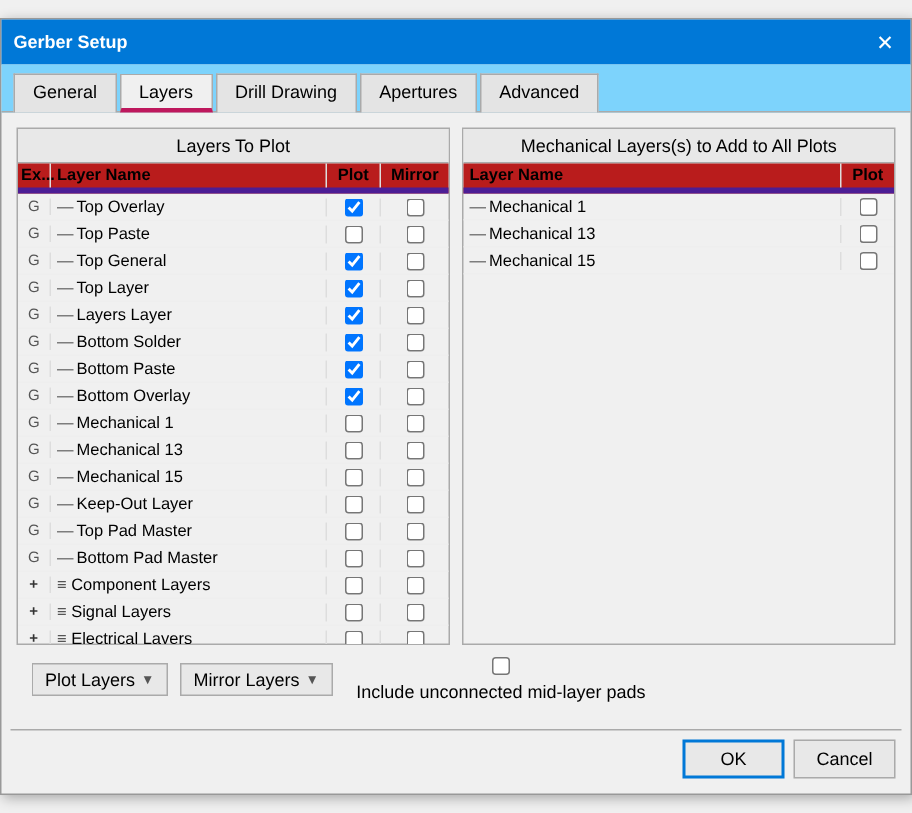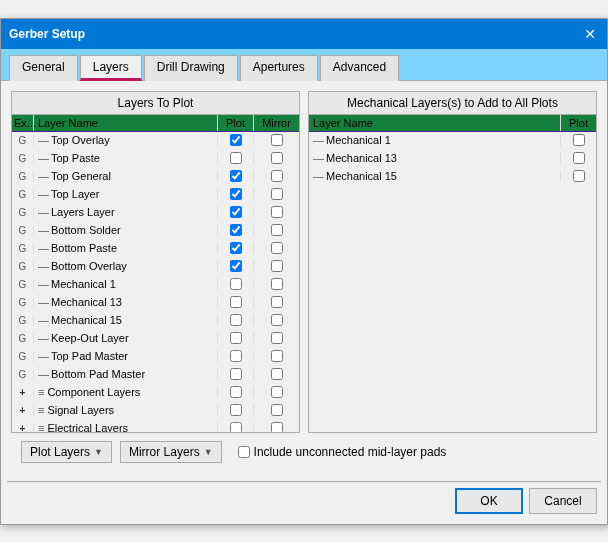--- a/index.html
+++ b/index.html
@@ -77,22 +77,23 @@
     .panel-header {
       background: #e8e8e8;
       padding: 4px 8px;
       text-align: center;
       font-size: 12px;
       border-bottom: 1px solid #aaa;
       font-weight: 500;
     }
     .panel-subheader {
       display: flex;
-      border-bottom: 1px solid #4c1d95;
-      background: #15803d;
+      border-bottom: 4px solid #4c1d95;
+      background: #b91c1c;
+      font-weight: bold;
     }
     .col-ex {
       width: 22px;
       font-size: 11px;
       padding: 2px 2px;
       border-right: 1px solid #ddd;
       text-align: center;
       flex-shrink: 0;
     }
     .col-name {
@@ -278,20 +279,21 @@
     .dropdown-arrow {
       font-size: 9px;
       color: #555;
     }
     .checkbox-label {
       display: flex;
       align-items: center;
       gap: 4px;
       font-size: 12px;
       margin-left: 8px;
+      flex-direction: column;
     }
     .dialog-buttons {
       display: flex;
       justify-content: flex-end;
       padding: 6px 10px 10px 10px;
       gap: 6px;
     }
     .dialog-btn {
       width: 68px;
       padding: 4px 8px;

